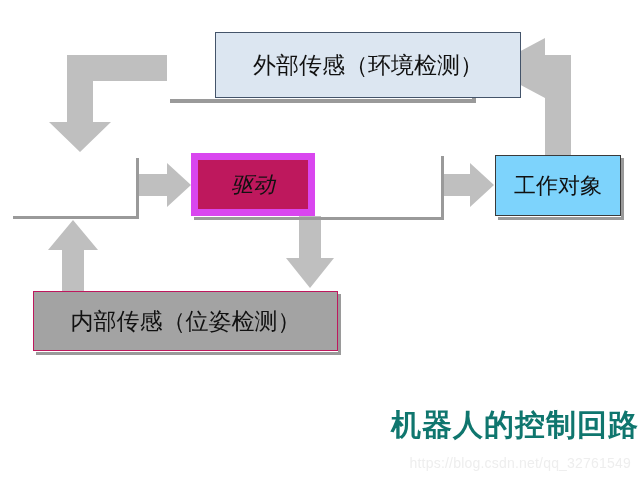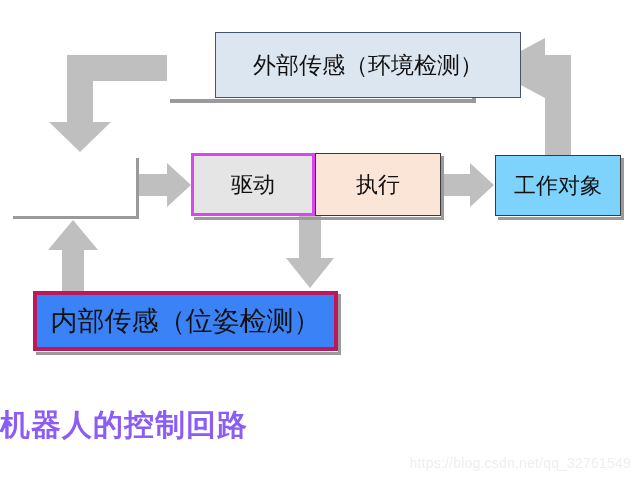--- a/index.html
+++ b/index.html
@@ -59,24 +59,25 @@
     border: 1px solid #375623;
     font-size: 22px;
     z-index: 3;
   }
   
   #node-drive {
     left: 191px;
     top: 153px;
     width: 124px;
     height: 63px;
-    background: #e5e5e5;
-    border: 3px solid #d946ef;
+    background: #be185d;
+    border: 7px solid #d946ef;
     font-size: 22px;
     z-index: 3;
+    font-style: italic;
   }
   
   #node-execute {
     left: 315px;
     top: 153px;
     width: 126px;
     height: 63px;
     background: #fbe5d6;
     border: 1px solid #3a3a3a;
     font-size: 22px;
@@ -92,34 +93,34 @@
     border: 1px solid #3a3a3a;
     font-size: 22px;
     z-index: 3;
   }
   
   #node-internal {
     left: 33px;
     top: 291px;
     width: 305px;
     height: 60px;
-    background: #3b82f6;
-    border: 4px solid #be185d;
-    font-size: 27px;
+    background: #a3a3a3;
+    border: 1px solid #be185d;
+    font-size: 23px;
     z-index: 3;
   }
   #title {
     position: absolute;
     left: 0;
     top: 405px;
     width: 639px;
-    text-align: left;
+    text-align: right;
     font-size: 30px;
     font-weight: bold;
-    color: #8b5cf6;
+    color: #0f766e;
     letter-spacing: 1px;
   }
   #watermark {
     position: absolute;
     right: 8px;
     top: 455px;
     font-size: 14px;
     color: #eeeeee;
     letter-spacing: 0.2px;
   }
@@ -153,21 +154,20 @@
   <div class="node-shadow" style="left:136px; top:158px; width:3px; height:58px;"></div>
 
 
   <div class="node-shadow" style="left:194px; top:217px; width:124px; height:3px;"></div>
 
   <div class="node" id="node-drive">驱动</div>
 
   <div class="node-shadow" style="left:318px; top:217px; width:126px; height:3px;"></div>
   <div class="node-shadow" style="left:441px; top:156px; width:3px; height:61px;"></div>
 
-  <div class="node" id="node-execute">执行</div>
 
   <div class="node-shadow" style="left:498px; top:217px; width:126px; height:3px;"></div>
   <div class="node-shadow" style="left:621px; top:158px; width:3px; height:59px;"></div>
 
   <div class="node" id="node-workobject">工作对象</div>
 
   <div class="node-shadow" style="left:36px; top:352px; width:305px; height:3px;"></div>
   <div class="node-shadow" style="left:338px; top:294px; width:3px; height:58px;"></div>
 
   <div class="node" id="node-internal">内部传感（位姿检测）</div>

